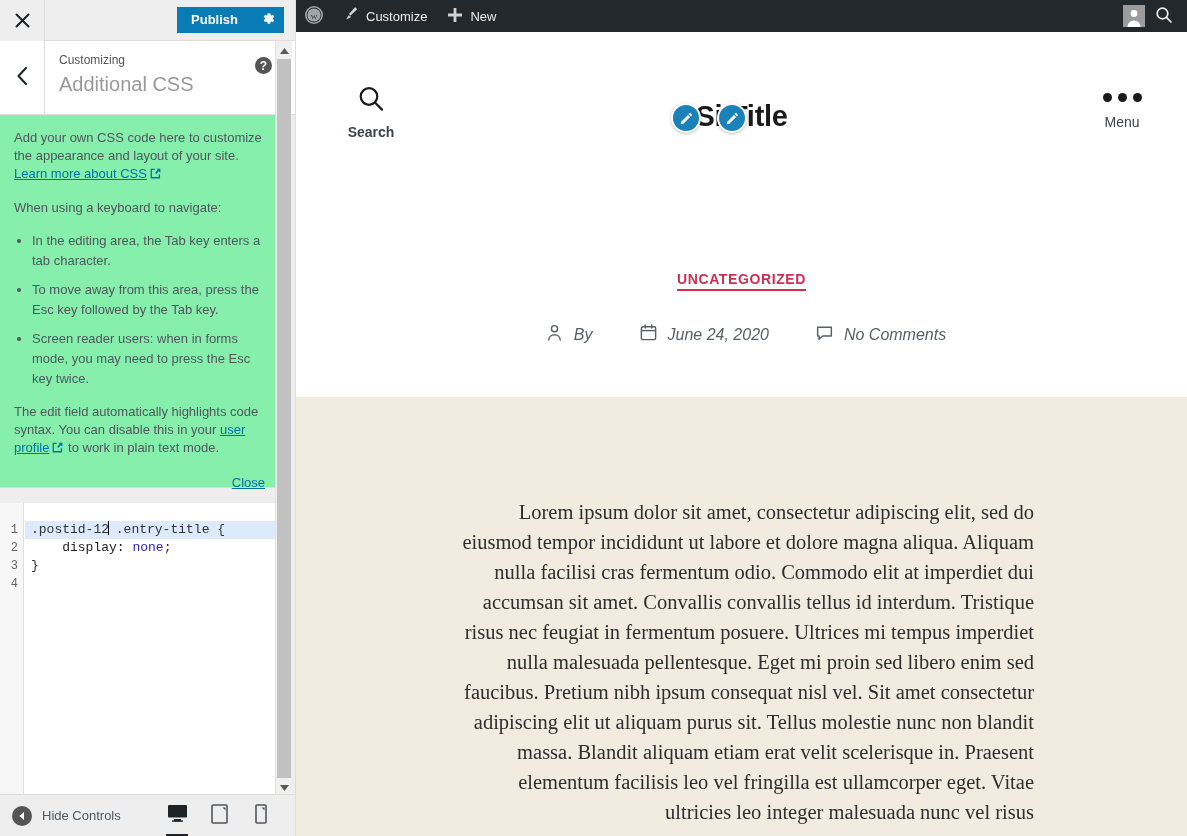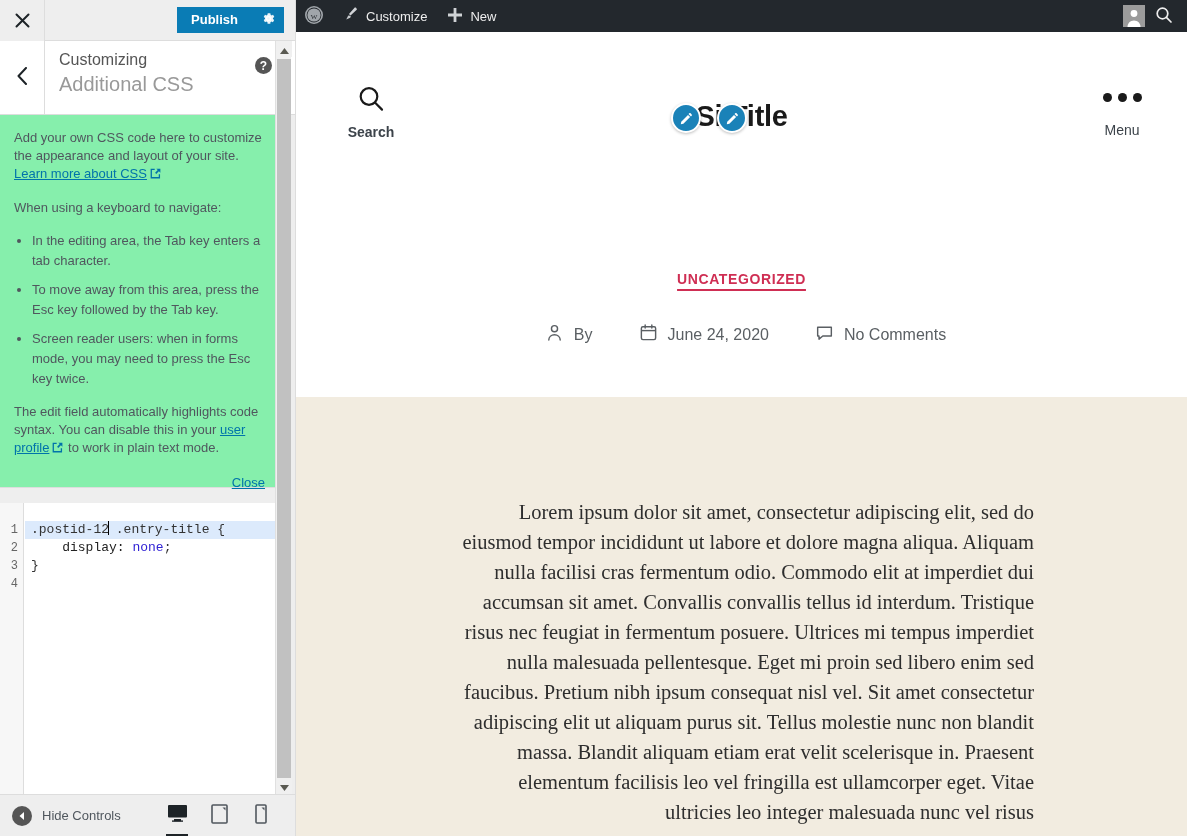--- a/index.html
+++ b/index.html
@@ -57,21 +57,21 @@
     display: flex;
   }
   #panel-back {
     width: 45px; height: 73px;
     border-right: 1px solid #ddd;
     background: #fff;
     display: flex; align-items: center; justify-content: center;
     cursor: pointer;
   }
   #panel-titles { flex: 1; padding: 10px 14px 0 14px; position: relative; }
-  #panel-sub { font-size: 16px; color: #555; line-height: 18px; }
+  #panel-sub { font-size: 12px; color: #555; line-height: 18px; }
   #panel-main { font-size: 20px; color: #999; font-weight: 400; line-height: 28px; margin-top: 1px;}
   #panel-help {
     position: absolute; right: 24px; top: 16px;
     width: 17px; height: 17px; border-radius: 50%;
     background: #555; color: #fff;
     font-size: 12px; font-weight: bold;
     display: flex; align-items: center; justify-content: center;
     cursor: pointer;
   }
 
@@ -199,21 +199,21 @@
     position: absolute; left: 27px; top: 52px;
     text-align: center; width: 96px; cursor: pointer;
   }
   #search-label { font-size: 14px; color: #3c434a; margin-top: 6px; font-weight: bold; }
   #menu-block {
     position: absolute; right: 17px; top: 52px;
     text-align: center; width: 96px; cursor: pointer;
   }
   #menu-dots { display: flex; justify-content: center; gap: 6px; height: 26px; align-items: center;}
   .dot { width: 9px; height: 9px; border-radius: 50%; background: #1a1a1a; }
-  #menu-label { font-size: 14px; color: #3c434a; margin-top: 12px; }
+  #menu-label { font-size: 14px; color: #3c434a; margin-top: 4px; }
 
   #site-title-wrap {
     position: absolute; left: 0; right: 0; top: 68px;
     text-align: center;
   }
   #site-title {
     display: inline-block; position: relative;
     font-size: 29px; font-weight: bold; color: #1a1a1a;
     letter-spacing: -0.3px;
   }
@@ -229,21 +229,21 @@
 
   #cat-wrap { position: absolute; left: 0; right: 0; top: 238px; text-align: center; }
   #cat-link {
     font-size: 14px; font-weight: bold; color: #cf2e53;
     text-decoration: underline; text-underline-offset: 5px;
     text-decoration-thickness: 2px; letter-spacing: .6px; cursor: pointer;
   }
   #meta-row {
     position: absolute; left: 8px; right: 0; top: 291px;
     display: flex; justify-content: center; align-items: center;
-    gap: 46px; color: #5a5f63; font-size: 16px;
+    gap: 46px; color: #5a5f63; font-size: 16px; font-style: italic;
   }
   .meta-item { display: flex; align-items: center; gap: 10px; }
   .meta-item span { color: #5a5f63; }
   .meta-item.link span { cursor: pointer; }
 
   
   #post-content {
     position: absolute; left: 0; top: 397px; width: 891px; bottom: 0;
     background: #f2ece0;
   }

